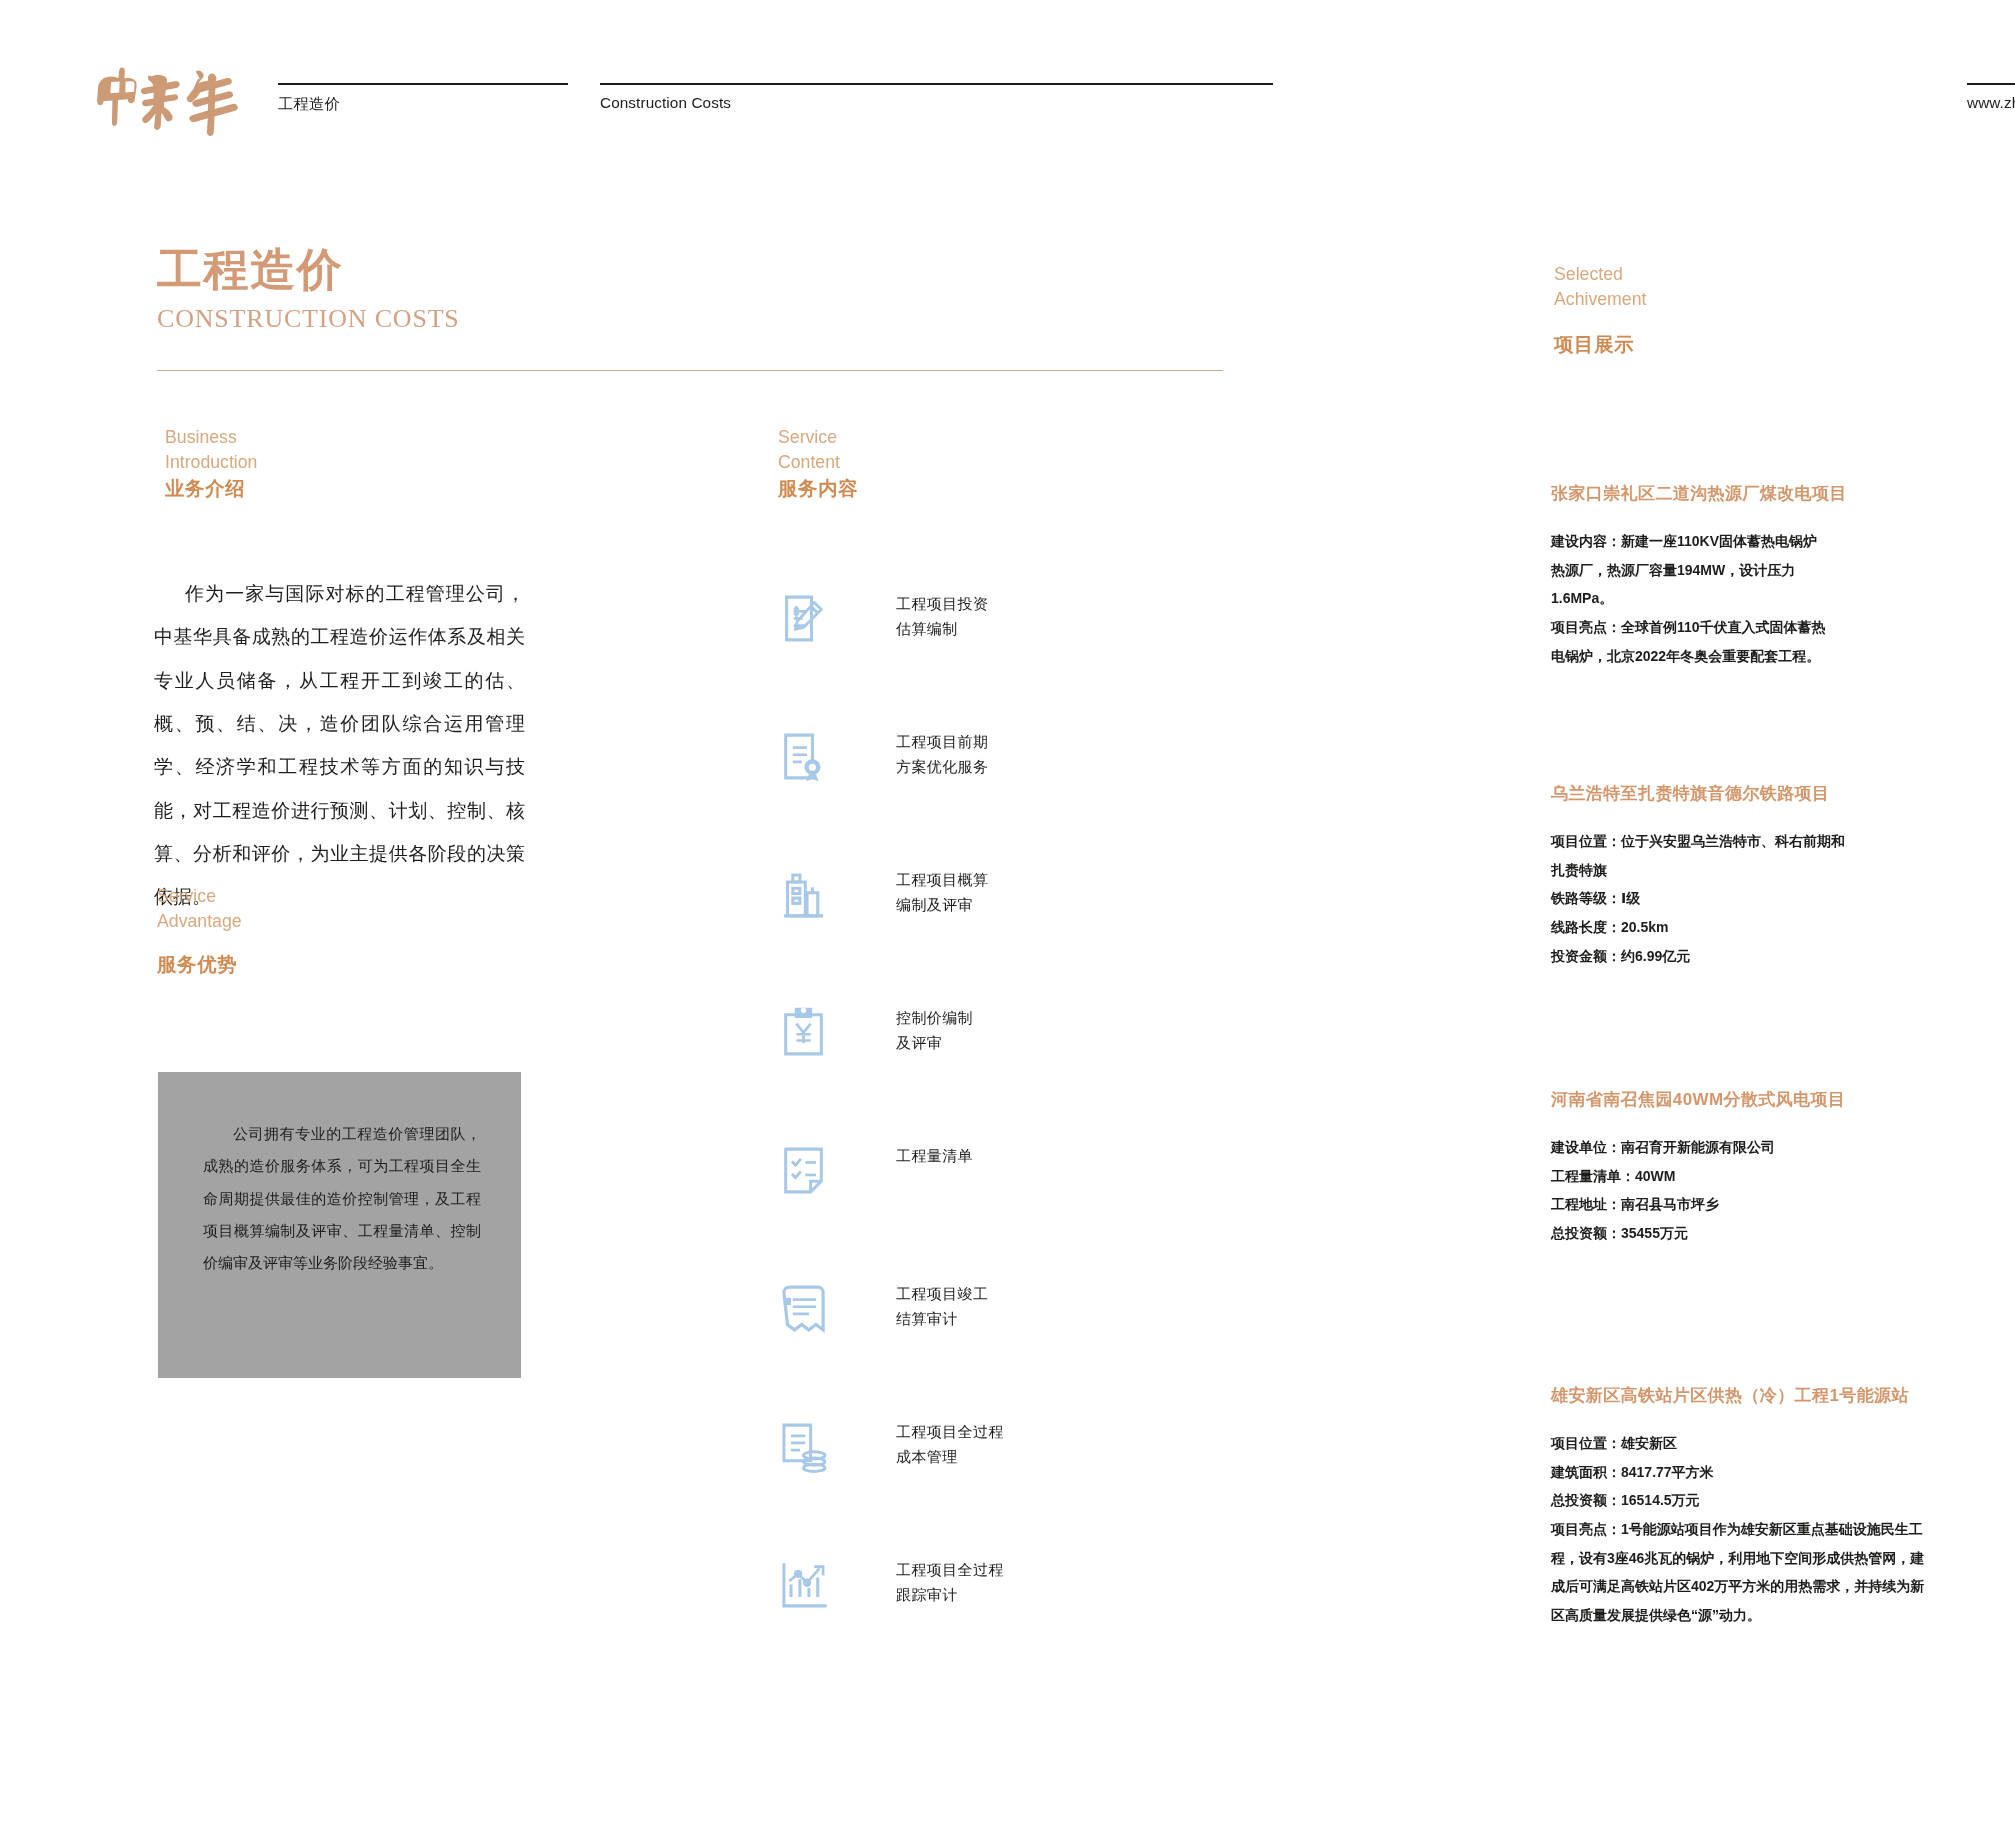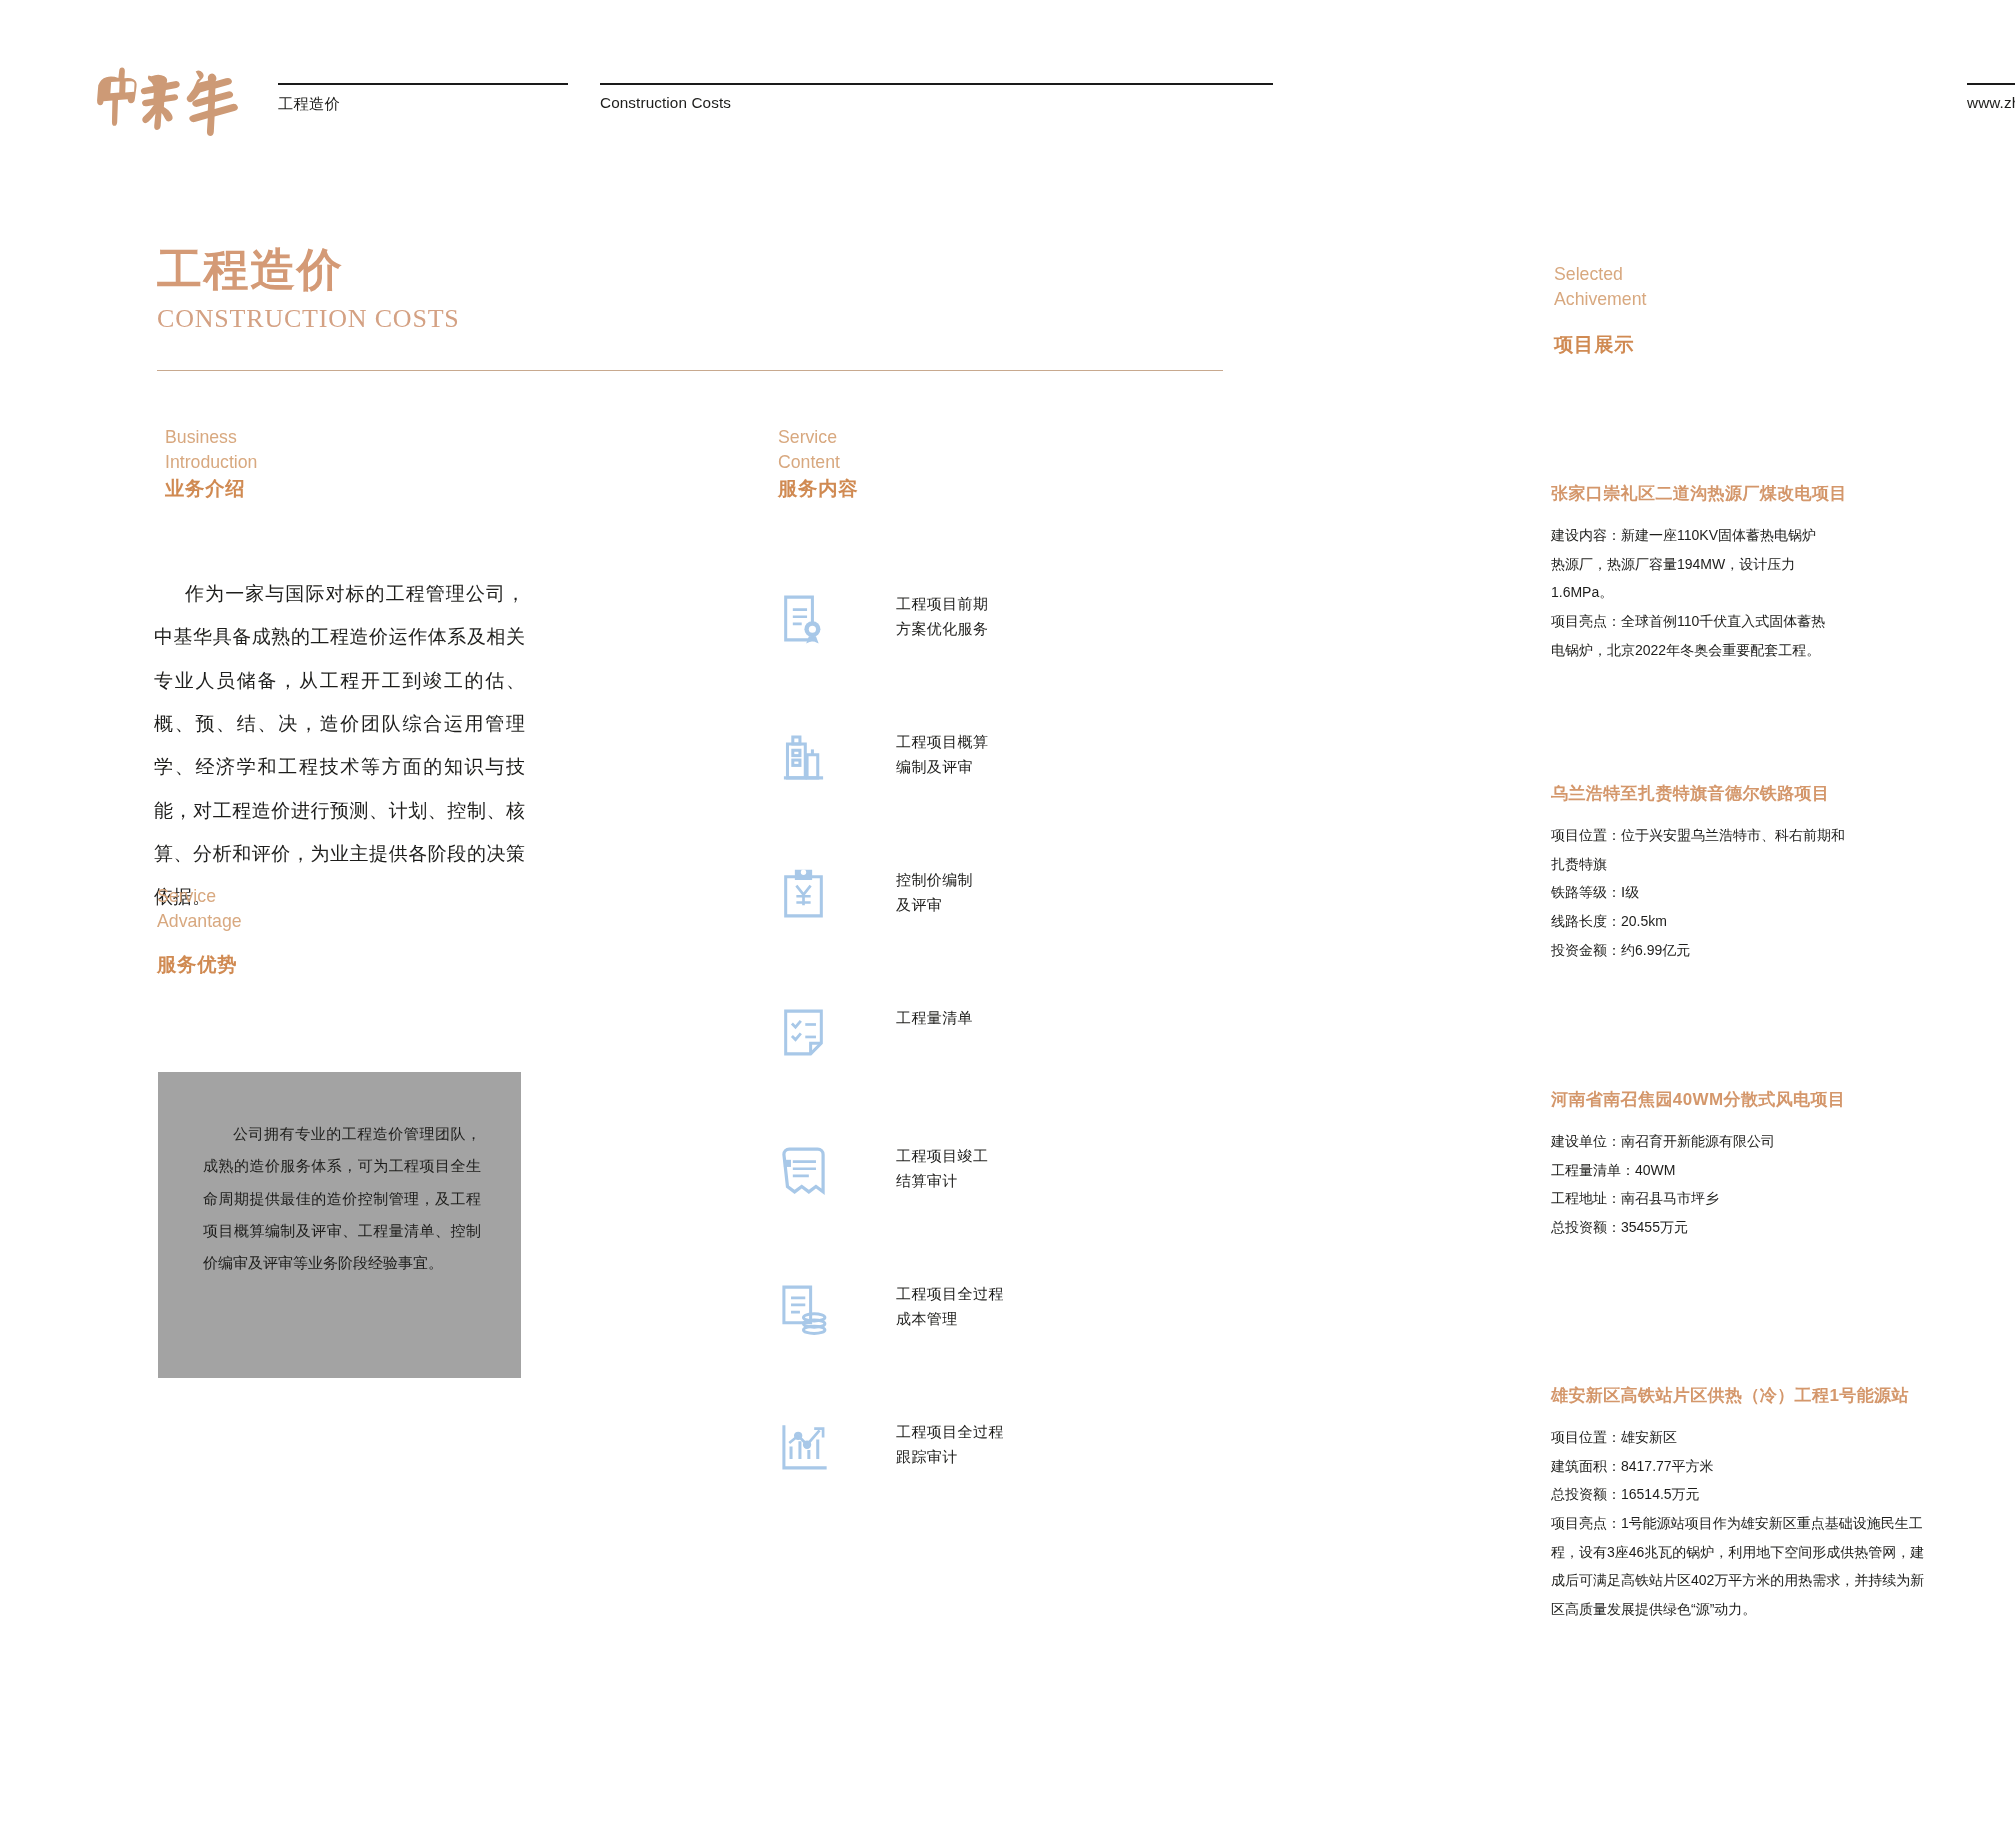--- a/index.html
+++ b/index.html
@@ -67,21 +67,21 @@
   .svc-txt { position:absolute; left:121px; top:2.4px; font-size:15px; line-height:1.62; color:#1d1d1b; letter-spacing:0.4px; }
 
   
   #ach-head { left:1554px; top:262px; }
   #ach-head .sec-en { color:#d8a87f; }
   #ach-head .sec-cn { margin-top:18.5px; }
 
   .projects { position:absolute; left:1551px; top:482px; width:967px; }
   .project { position:relative; min-height:294px; }
   .proj-title { font-size:17px; color:#d4976b; font-weight:bold; letter-spacing:0.4px; }
-  .proj-body { margin-top:16px; width:435px; font-size:14px; line-height:2.05; color:#1d1d1b; text-align:justify; }
+  .proj-body { margin-top:22px; width:435px; font-size:14px; line-height:2.05; color:#1d1d1b; text-align:justify;font-weight:bold; }
   .proj-line { display:block; }
 
   #p0 { min-height:300px; }
   #p1 { min-height:306px; }
   #p2 { min-height:296px; }
   #p3 { min-height:282px; }
 </style>
 </head>
 <body>
 
@@ -148,20 +148,37 @@
   <div class="sec-head" id="svc-head">
     <div class="sec-en">
       <div>Service</div>
       <div>Content</div>
     </div>
     <div class="sec-cn">服务内容</div>
   </div>
 
   <div class="svc-list">
 
+    <div class="svc-item">
+      <span class="svc-ico">
+        <svg viewBox="0 0 64 64">
+            <g fill="none" stroke="#a8c8e8" stroke-width="3.4">
+          <path d="M13 8h28v48H13z"></path>
+              <path d="M21 24h14M21 32h10M21 40h14" stroke-width="3"></path>
+          <path d="M24 18v14M21 21h6M21 27h6" stroke-width="2.6"></path>
+          <path d="M44 14l8 8-20 20-9 2 2-9z" stroke-width="3.2"></path>
+              <path d="M40 18l8 8"></path>
+        </g>
+          </svg>
+      </span>
+      <span class="svc-txt">
+        <span>工程项目投资</span><br>
+        <span>估算编制</span>
+      </span>
+    </div>
 
     <div class="svc-item">
       <span class="svc-ico">
         <svg viewBox="0 0 64 64">
             <g fill="none" stroke="#a8c8e8" stroke-width="3.4">
           <path d="M12 8h30v48H12z"></path>
               <path d="M20 22h16M20 30h16M20 38h10" stroke-width="3"></path>
           <circle cx="42" cy="44" r="9" fill="#a8c8e8" stroke="none"></circle>
           <circle cx="42" cy="44" r="4" fill="#fff" stroke="none"></circle>
           <path d="M38 52l-3 8 7-3 7 3-3-8" fill="#a8c8e8" stroke="none"></path>

